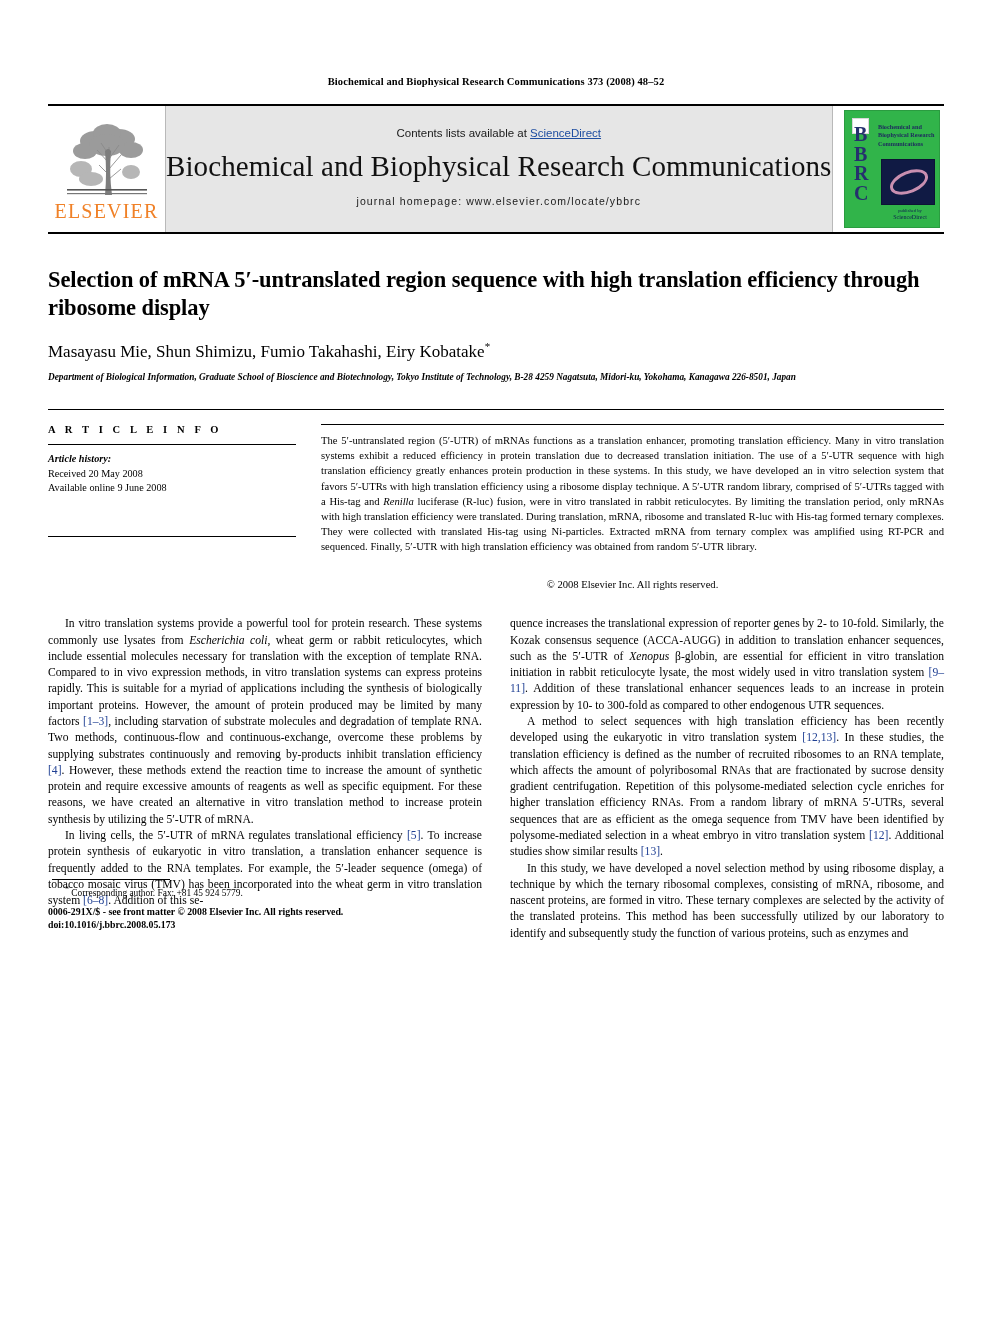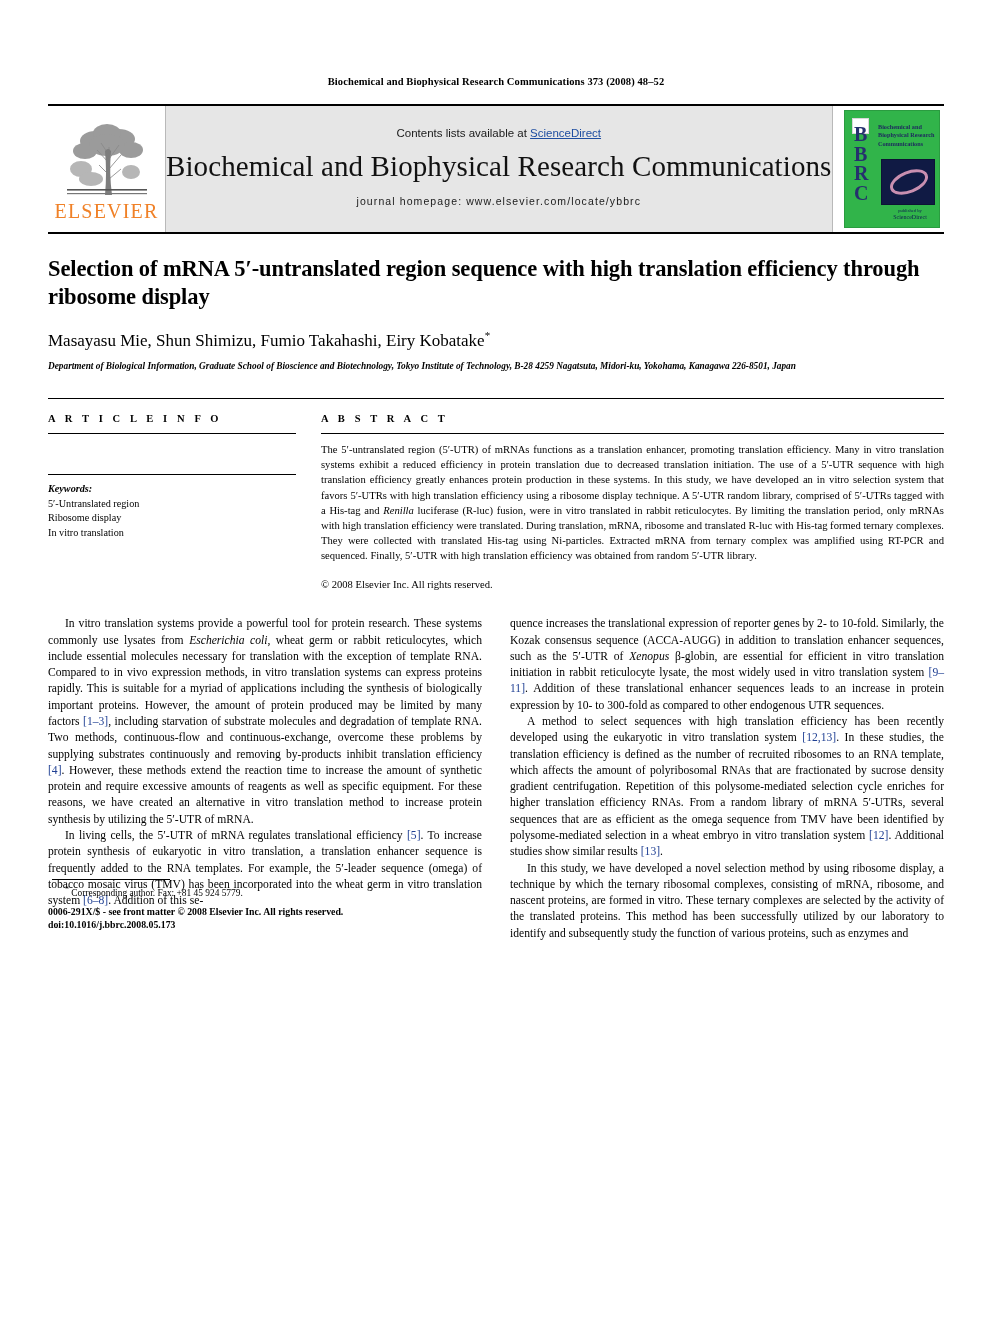--- a/index.html
+++ b/index.html
@@ -120,21 +120,21 @@
     line-height: 1.3;
   }
   .cover-elsevier .big { font-size: 6px; }
   .cover-logo-sq {
     position: absolute; left: 7px; top: 7px;
     width: 17px; height: 16px; background: #fff;
     border: 1px solid #d8d8d8;
   }
 
   
-  .title-block { margin-top: 21px; }
+  .title-block { margin-top: 32px; }
   .paper-title {
     font-size: 22.5px;
     font-weight: bold;
     line-height: 1.26;
     letter-spacing: -0.1px;
     margin: 0;
   }
   .authors {
     margin-top: 17px;
     font-size: 17px;
@@ -172,21 +172,21 @@
   .info-label { font-style: italic; font-weight: bold; }
   .info-gap { height: 40px; }
   .abstract-body {
     padding-top: 8px;
     font-size: 10.6px;
     line-height: 1.43;
     text-align: justify;
     hyphens: auto;
   }
   .abstract-body i { font-style: italic; }
-  .copyright { text-align: left; margin-top: 16px; font-size: 10.6px; }
+  .copyright { text-align: center; margin-top: 25px; font-size: 10.6px; }
 
   
   .body-cols {
     margin-top: 26px;
     display: flex;
     gap: 28px;
   }
   .bcol { width: 434px; flex: 0 0 434px; }
   .bcol p {
     margin: 0;
@@ -293,32 +293,30 @@
       <span>Masayasu Mie, Shun Shimizu, Fumio Takahashi, Eiry Kobatake</span><sup>*</sup>
     </div>
     <div class="affiliation">Department of Biological Information, Graduate School of Bioscience and Biotechnology, Tokyo Institute of Technology, B-28 4259 Nagatsuta, Midori-ku, Yokohama, Kanagawa 226-8501, Japan</div>
   </div>
 
   <div class="infoabs">
 
     <div class="col-info">
       <div class="sect-head">A R T I C L E  I N F O</div>
       <div class="rule"></div>
+      <div class="info-group">
+        <div class="info-label">Article history:</div>
+        <div>Received 20 May 2008</div>
+        <div>Available online 9 June 2008</div>
+      </div>
       <div class="info-gap"></div>
       <div class="rule"></div>
-      <div class="info-group">
-        <div class="info-label">Keywords:</div>
-        <div>5′-Untranslated region</div>
-        <div>Ribosome display</div>
-        <div>In vitro translation</div>
-      </div>
     </div>
 
     <div class="col-abs">
-      <div class="sect-head">A B S T R A C T</div>
       <div class="rule"></div>
       <div class="abstract-body"><span>The 5′-untranslated region (5′-UTR) of mRNAs functions as a translation enhancer, promoting translation efficiency. Many in vitro translation systems exhibit a reduced efficiency in protein translation due to decreased translation initiation. The use of a 5′-UTR sequence with high translation efficiency greatly enhances protein production in these systems. In this study, we have developed an in vitro selection system that favors 5′-UTRs with high translation efficiency using a ribosome display technique. A 5′-UTR random library, comprised of 5′-UTRs tagged with a His-tag and </span><i>Renilla</i><span> luciferase (R-luc) fusion, were in vitro translated in rabbit reticulocytes. By limiting the translation period, only mRNAs with high translation efficiency were translated. During translation, mRNA, ribosome and translated R-luc with His-tag formed ternary complexes. They were collected with translated His-tag using Ni-particles. Extracted mRNA from ternary complex was amplified using RT-PCR and sequenced. Finally, 5′-UTR with high translation efficiency was obtained from random 5′-UTR library.</span></div>
       <div class="copyright">© 2008 Elsevier Inc. All rights reserved.</div>
     </div>
   </div>
 
   <div class="body-cols">
     <div class="bcol" id="col-left">
         <p class="indent"><span>In vitro translation systems provide a powerful tool for protein research. These systems commonly use lysates from </span><i>Escherichia coli</i><span>, wheat germ or rabbit reticulocytes, which include essential molecules necessary for translation with the exception of template RNA. Compared to in vivo expression methods, in vitro translation systems can express proteins rapidly. This is suitable for a myriad of applications including the synthesis of biologically important proteins. However, the amount of protein produced may be limited by many factors </span><a class="ref" href="#">[1–3]</a><span>, including starvation of substrate molecules and degradation of template RNA. Two methods, continuous-flow and continuous-exchange, overcome these problems by supplying substrates continuously and removing by-products inhibit translation efficiency </span><a class="ref" href="#">[4]</a><span>. However, these methods extend the reaction time to increase the amount of synthetic protein and require excessive amounts of reagents as well as specific equipment. For these reasons, we have created an alternative in vitro translation method to increase protein synthesis by utilizing the 5′-UTR of mRNA.</span></p>
         <p class="indent"><span>In living cells, the 5′-UTR of mRNA regulates translational efficiency </span><a class="ref" href="#">[5]</a><span>. To increase protein synthesis of eukaryotic in vitro translation, a translation enhancer sequence is frequently added to the RNA templates. For example, the 5′-leader sequence (omega) of tobacco mosaic virus (TMV) has been incorporated into the wheat germ in vitro translation system </span><a class="ref" href="#">[6–8]</a><span>. Addition of this se-</span></p>

